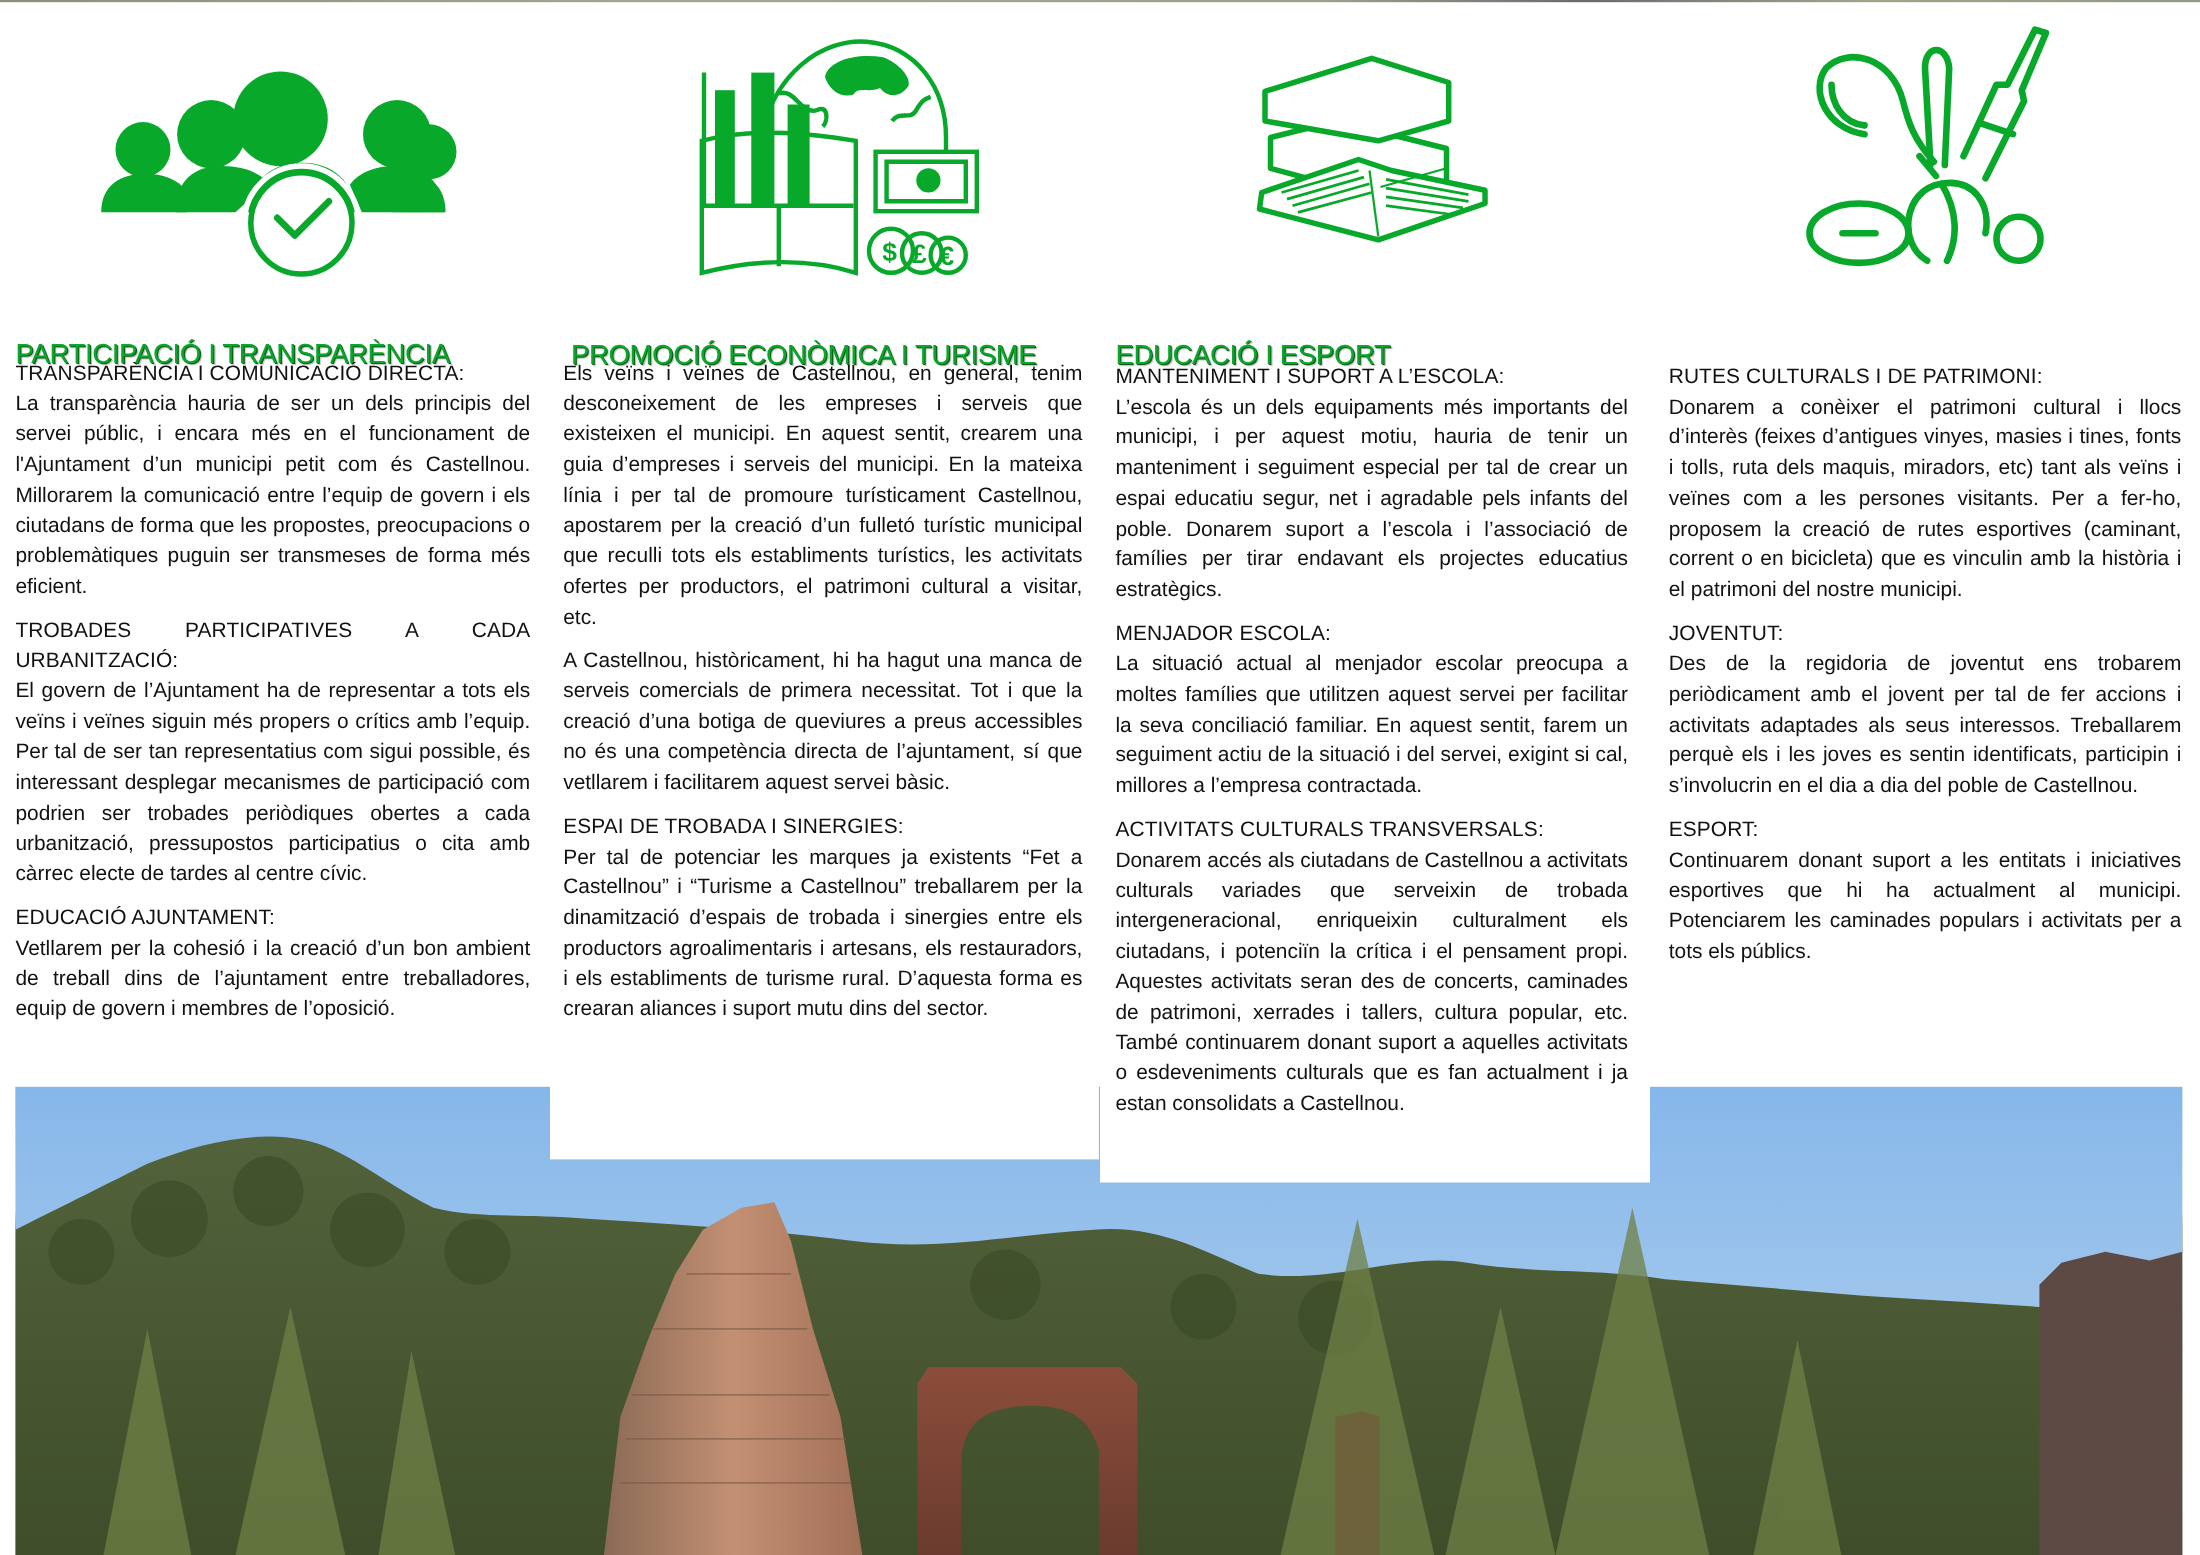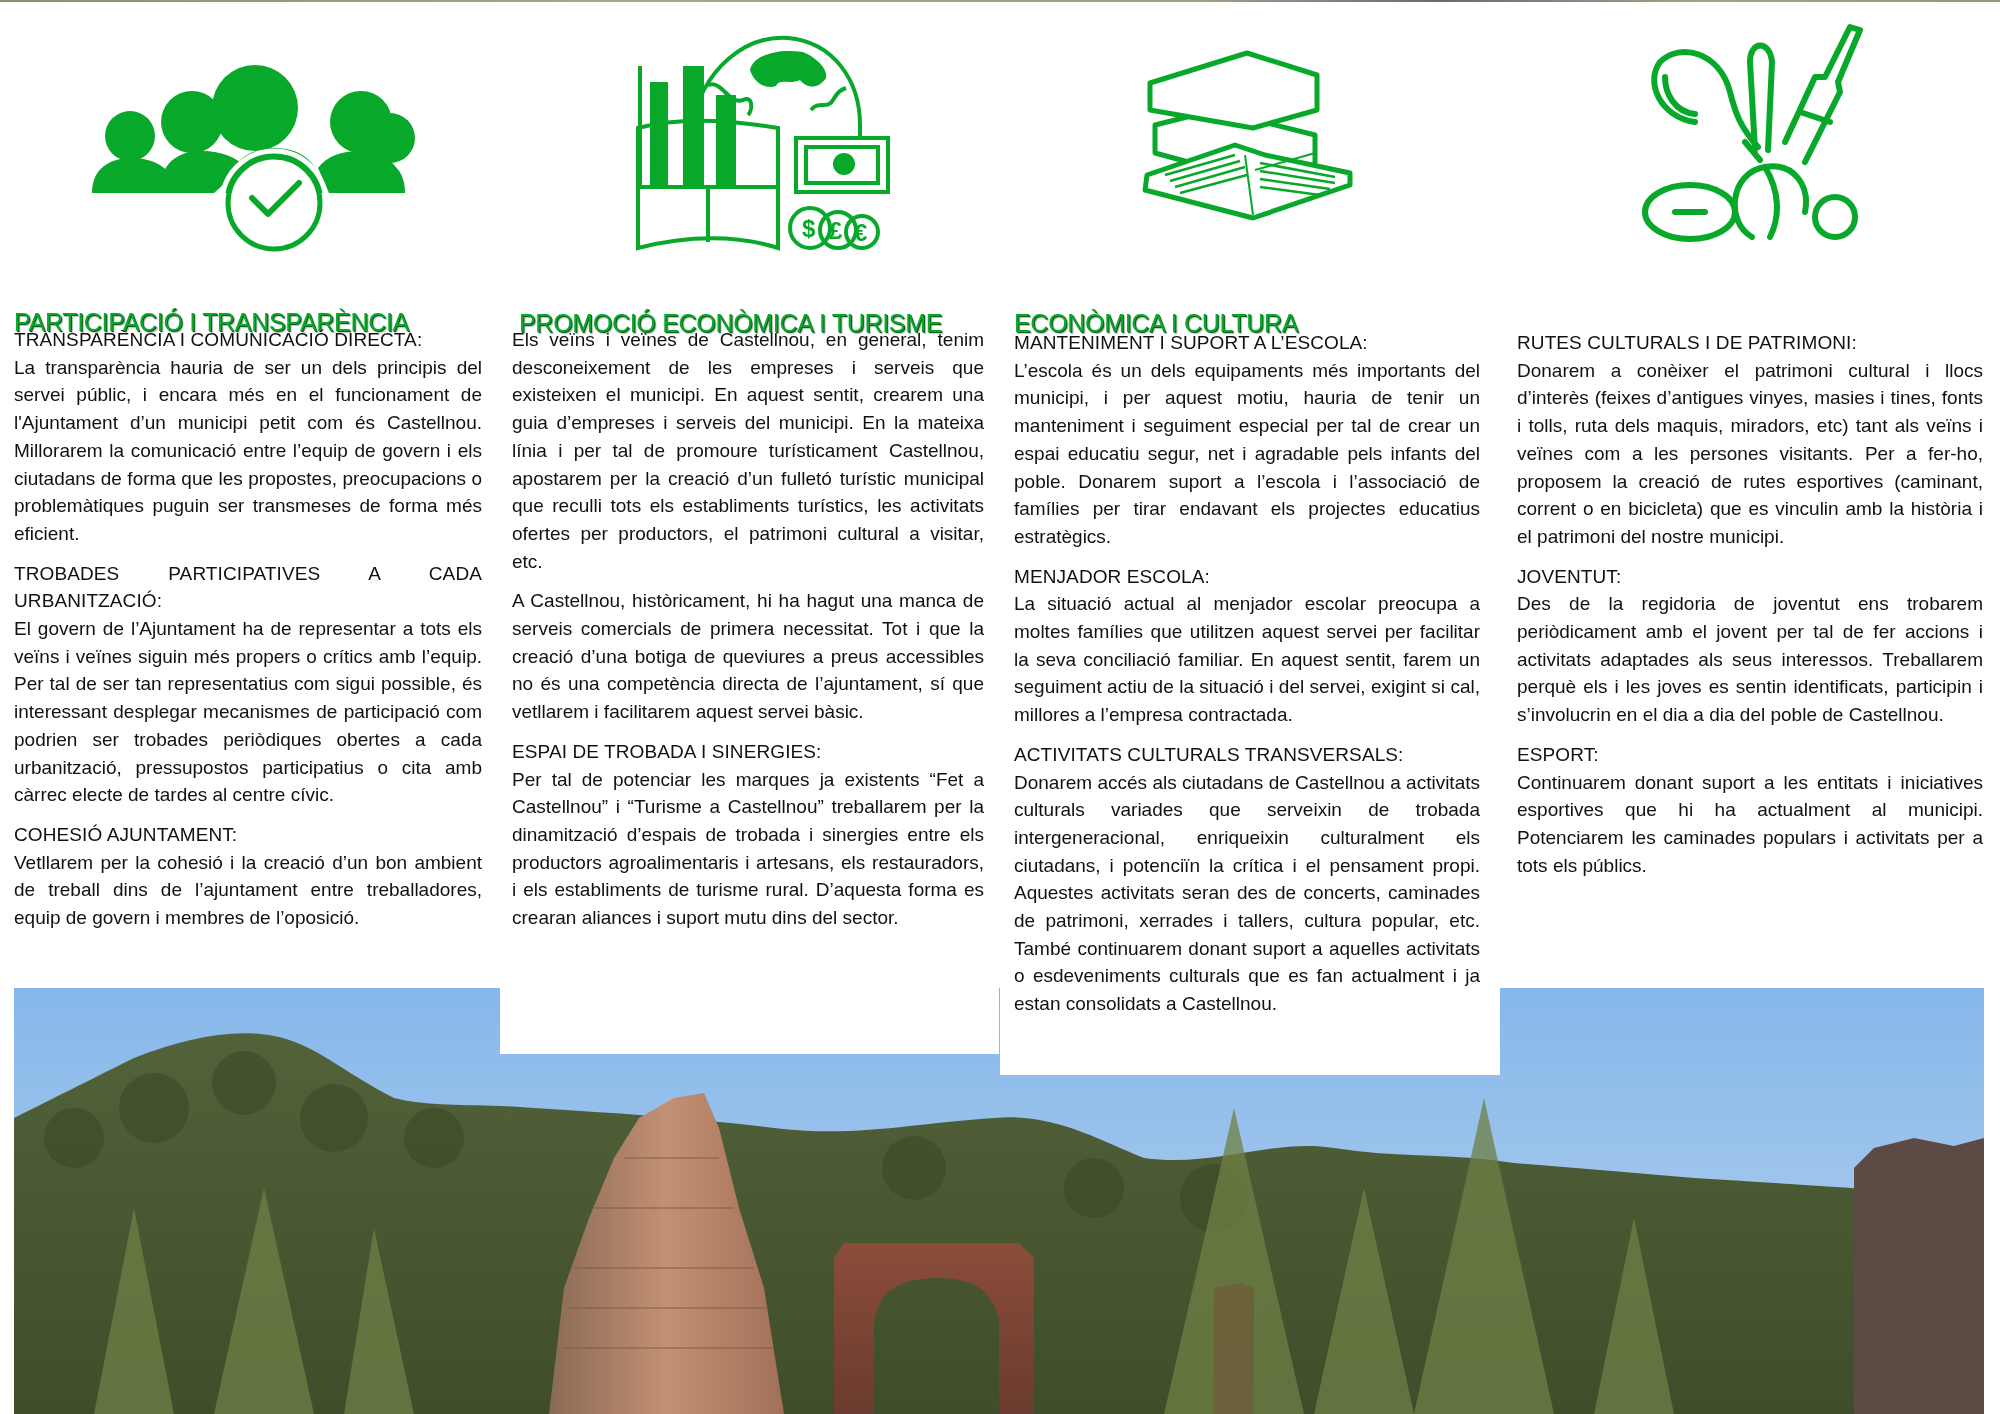--- a/index.html
+++ b/index.html
@@ -193,28 +193,28 @@
       <line x1="35" y1="190" x2="65" y2="190"></line>
       <path d="M112,215 C85,200 90,150 125,145 C155,140 170,165 165,190"></path>
       <path d="M125,145 C140,170 140,195 130,215"></path>
       <circle cx="195" cy="195" r="20"></circle>
     </g>
   </svg>
 </div>
 
 <div class="section-title" style="left:14px;top:275px;">PARTICIPACIÓ I TRANSPARÈNCIA</div>
 <div class="section-title" style="left:519px;top:276px;">PROMOCIÓ ECONÒMICA I TURISME</div>
-<div class="section-title" style="left:1014px;top:276px;">ECONÒMICA I CULTURA</div>
+<div class="section-title" style="left:1014px;top:276px;">EDUCACIÓ I ESPORT</div>
 
 <div class="text-block" style="left:14px;top:326px;width:468px;">
   <div class="item-head">TRANSPARÈNCIA I COMUNICACIÓ DIRECTA:</div>
   <p class="item-body">La transparència hauria de ser un dels principis del servei públic, i encara més en el funcionament de l'Ajuntament d’un municipi petit com és Castellnou. Millorarem la comunicació entre l’equip de govern i els ciutadans de forma que les propostes, preocupacions o problemàtiques puguin ser transmeses de forma més eficient.</p>
   <div class="item-head" style="text-align:justify;">TROBADES PARTICIPATIVES A CADA URBANITZACIÓ:</div>
   <p class="item-body">El govern de l’Ajuntament ha de representar a tots els veïns i veïnes siguin més propers o crítics amb l’equip. Per tal de ser tan representatius com sigui possible, és interessant desplegar mecanismes de participació com podrien ser trobades periòdiques obertes a cada urbanització, pressupostos participatius o cita amb càrrec electe de tardes al centre cívic.</p>
-  <div class="item-head">COHESIÓ AJUNTAMENT:</div>
+  <div class="item-head">EDUCACIÓ AJUNTAMENT:</div>
   <p class="item-body">Vetllarem per la cohesió i la creació d’un bon ambient de treball dins de l’ajuntament entre treballadores, equip de govern i membres de l’oposició.</p>
 </div>
 
 <div class="text-block" style="left:512px;top:326px;width:472px;">
   <p class="item-body">Els veïns i veïnes de Castellnou, en general, tenim desconeixement de les empreses i serveis que existeixen el municipi. En aquest sentit, crearem una guia d’empreses i serveis del municipi. En la mateixa línia i per tal de promoure turísticament Castellnou, apostarem per la creació d’un fulletó turístic municipal que reculli tots els establiments turístics, les activitats ofertes per productors, el patrimoni cultural a visitar, etc.</p>
   <p class="item-body">A Castellnou, històricament, hi ha hagut una manca de serveis comercials de primera necessitat. Tot i que la creació d’una botiga de queviures a preus accessibles no és una competència directa de l’ajuntament, sí que vetllarem i facilitarem  aquest servei bàsic.</p>
   <div class="item-head">ESPAI DE TROBADA I SINERGIES:</div>
   <p class="item-body">Per tal de potenciar les marques ja existents “Fet a Castellnou” i “Turisme a Castellnou” treballarem per la dinamització d’espais de trobada i sinergies entre els productors agroalimentaris i artesans, els restauradors, i els establiments de turisme rural. D’aquesta forma es crearan aliances i suport mutu dins del sector.</p>
 </div>
 

